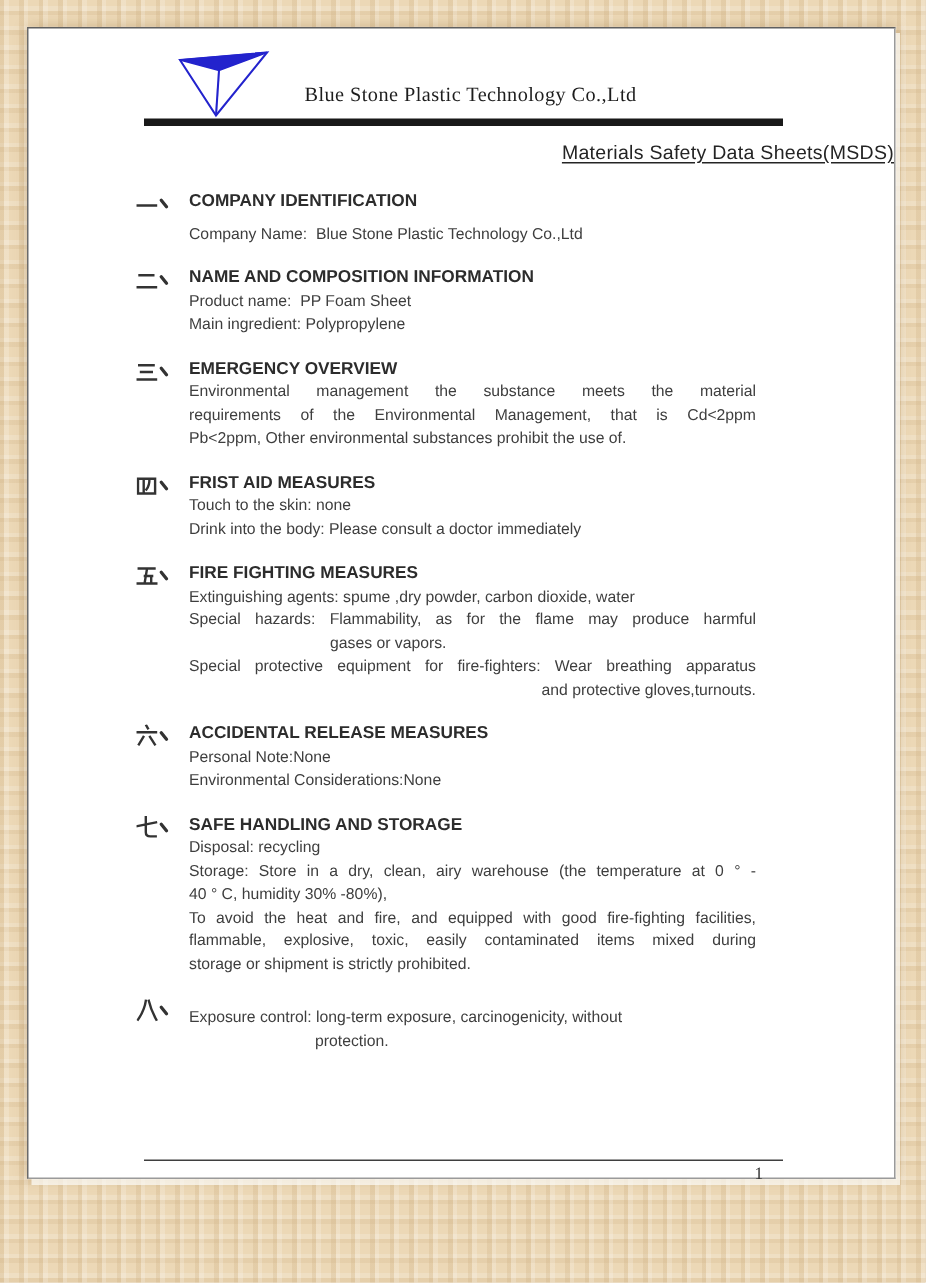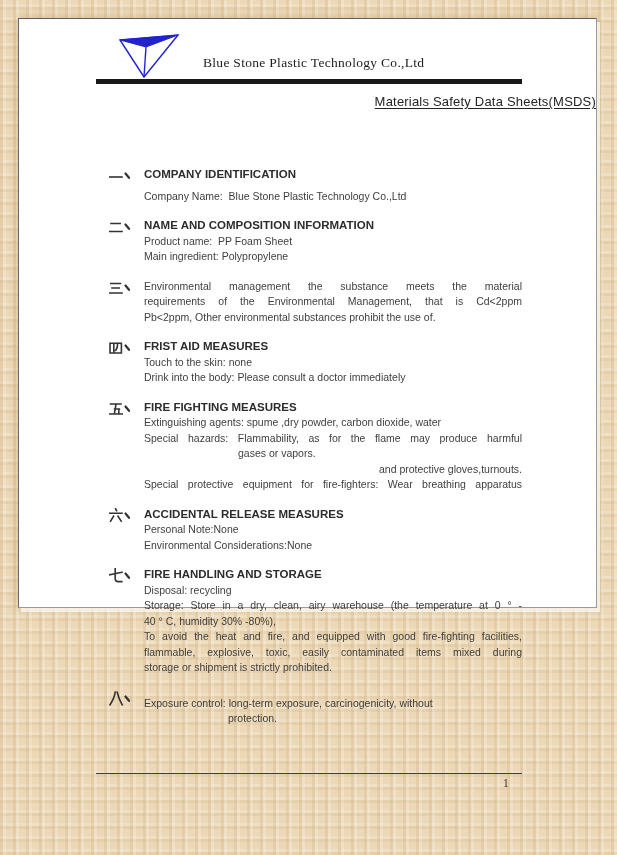--- a/index.html
+++ b/index.html
@@ -7,21 +7,21 @@
 
   .frame {
     position:relative; width:617px; height:855px; overflow:hidden;
     background-color:#ecd8b6;
     background-image:
       repeating-linear-gradient(90deg, rgba(205,175,130,0.28) 0 3px, rgba(255,255,255,0.20) 3px 6px, rgba(0,0,0,0) 6px 13px),
       repeating-linear-gradient(0deg, rgba(205,175,130,0.22) 0 3px, rgba(255,255,255,0.18) 3px 6px, rgba(0,0,0,0) 6px 13px);
   }
 
   .page {
-    position:absolute; left:18px; top:18px; width:579px; height:590px;
+    position:absolute; left:18px; top:18px; width:579px; height:768px;
     background:#ffffff;
     border:1px solid #9a9a9a; border-top-color:#5f5f5f; border-left-color:#6a6a6a;
     box-shadow: 3px 4px 0 rgba(255,255,252,0.7), 0 0 8px rgba(140,100,50,0.35);
   }
 
   .logo { position:absolute; left:99px; top:14px; width:62px; height:46px; }
 
   .company {
     position:absolute; left:184px; top:36px;
     font-family:"Liberation Serif", serif; font-size:13.5px; color:#1d1d1d;
@@ -32,21 +32,21 @@
     position:absolute; left:77px; top:60px; width:426px; height:1px;
     border-top:3px solid #191919; border-bottom:2px solid #191919; background:#fff;
   }
 
   .title {
     position:absolute; left:0; top:75px; width:100%; text-align:right;
     font-size:13px; color:#242424; text-decoration:underline; text-underline-offset:2px;
     letter-spacing:0.2px;
   }
 
-  .sections { position:absolute; left:90px; top:108px; width:413px;margin-top:40px; }
+  .sections { position:absolute; left:72px; top:108px; width:413px; }
   .section { display:flex; margin-bottom:14px; }
   .section.extra-top { margin-top:6px; }
   .secnum { flex:0 0 35px; width:35px; padding-top:1px; }
   .secnum svg { display:block; }
   .seccontent { width:378px; }
   .sechead {
     font-size:11.5px; font-weight:bold; color:#2c2c2c; line-height:15.5px; white-space:nowrap;
   }
   .line { font-size:10.5px; color:#3e3e3e; line-height:15.5px; }
   .line.pre { white-space:pre-wrap; }
@@ -111,20 +111,21 @@
       </div>
 
       <div class="section">
         <div class="secnum" aria-label="三、">
           <svg width="26" height="16" viewBox="0 0 26 16">
             <path class="cjk" d="M1.8,3.5 H11.4 M3,8 H10.2 M0.5,13 H13"></path>
               <path class="cjk-comma" d="M16.5,5.5 L20,9.8"></path>
           </svg>
         </div>
         <div class="seccontent">
+          <div class="sechead">EMERGENCY OVERVIEW</div>
           <div class="line justify">Environmental management the substance meets the material</div>
           <div class="line justify">requirements of the Environmental Management, that is Cd&lt;2ppm</div>
           <div class="line">Pb&lt;2ppm, Other environmental substances prohibit the use of.</div>
         </div>
       </div>
 
       <div class="section">
         <div class="secnum" aria-label="四、">
           <svg width="26" height="16" viewBox="0 0 26 16">
             <path class="cjk" d="M1,3.2 H12.4 V13 H1 Z M4.8,3.2 V13 M8.6,3.2 Q8.8,7.6 6.6,10.4"></path>
@@ -143,22 +144,22 @@
           <svg width="26" height="16" viewBox="0 0 26 16">
             <path class="cjk" d="M1.5,3 H12 M7,3.2 L5.4,12.8 M5.6,8 H10.4 M9.8,8.2 V12.8 M0.5,13 H13.2"></path>
               <path class="cjk-comma" d="M16.5,5.5 L20,9.8"></path>
           </svg>
         </div>
         <div class="seccontent">
           <div class="sechead">FIRE FIGHTING MEASURES</div>
           <div class="line">Extinguishing agents: spume ,dry powder, carbon dioxide, water</div>
           <div class="line justify">Special hazards: Flammability, as for the flame may produce harmful</div>
           <div class="line indent-mid">gases or vapors.</div>
+          <div class="line justify">Special protective equipment for fire-fighters: Wear breathing apparatus</div>
           <div class="line right">and protective gloves,turnouts.</div>
-          <div class="line justify">Special protective equipment for fire-fighters: Wear breathing apparatus</div>
         </div>
       </div>
 
       <div class="section">
         <div class="secnum" aria-label="六、">
           <svg width="26" height="16" viewBox="0 0 26 16">
             <path class="cjk" d="M6.6,0.8 L7.6,2.6 M0.5,5.2 H13 M4.6,8.2 L1.6,13.2 M9,8.2 L12.2,13.2"></path>
               <path class="cjk-comma" d="M16.5,5.5 L20,9.8"></path>
           </svg>
         </div>
@@ -170,21 +171,21 @@
       </div>
 
       <div class="section">
         <div class="secnum" aria-label="七、">
           <svg width="26" height="16" viewBox="0 0 26 16">
             <path class="cjk" d="M0.5,6.8 L13,4.2 M6.2,0.8 V10.8 Q6.2,13.6 9.2,13.6 H12.8"></path>
               <path class="cjk-comma" d="M16.5,5.5 L20,9.8"></path>
           </svg>
         </div>
         <div class="seccontent">
-          <div class="sechead">FIRE HANDLING AND STORAGE</div>
+          <div class="sechead">SAFE HANDLING AND STORAGE</div>
           <div class="line">Disposal: recycling</div>
           <div class="line justify">Storage: Store in a dry, clean, airy warehouse (the temperature at 0 ° -</div>
           <div class="line">40 ° C, humidity 30% -80%),</div>
           <div class="line justify">To avoid the heat and fire, and equipped with good fire-fighting facilities,</div>
           <div class="line justify">flammable, explosive, toxic, easily contaminated items mixed during</div>
           <div class="line">storage or shipment is strictly prohibited.</div>
         </div>
       </div>
 
       <div class="section extra-top">

